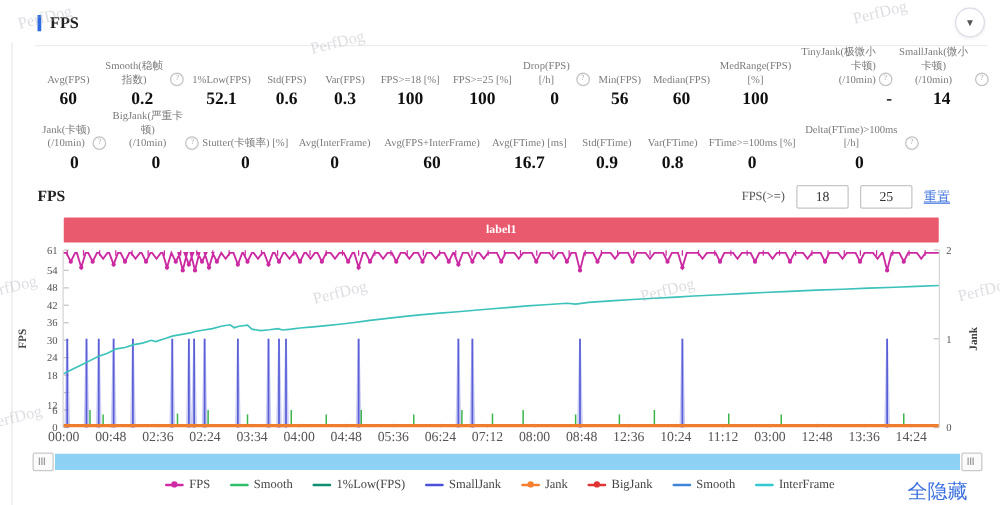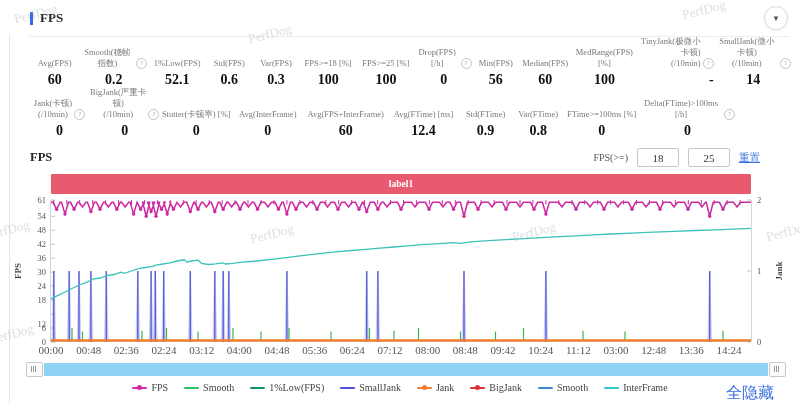--- a/index.html
+++ b/index.html
@@ -152,21 +152,21 @@
       <div class="stat" style="flex: 1.1 1 0px;">
         <div class="stat-label">Avg(InterFrame)</div>
         <div class="stat-value">0</div>
       </div>
       <div class="stat" style="flex: 1.3 1 0px;">
         <div class="stat-label">Avg(FPS+InterFrame)</div>
         <div class="stat-value">60</div>
       </div>
       <div class="stat" style="flex: 1.1 1 0px;">
         <div class="stat-label">Avg(FTime) [ms]</div>
-        <div class="stat-value">12.4</div>
+        <div class="stat-value">16.7</div>
       </div>
       <div class="stat" style="flex: 0.8 1 0px;">
         <div class="stat-label">Std(FTime)</div>
         <div class="stat-value">0.9</div>
       </div>
       <div class="stat" style="flex: 0.8 1 0px;">
         <div class="stat-label">Var(FTime)</div>
         <div class="stat-value">0.8</div>
       </div>
       <div class="stat" style="flex: 1.15 1 0px;">
@@ -400,29 +400,29 @@
           <circle cx="609.0" cy="9.3" r="1.7" fill="#cb2aa2"></circle>
           <circle cx="637.0" cy="9.3" r="1.7" fill="#cb2aa2"></circle>
           <circle cx="658.7" cy="16.3" r="1.7" fill="#cb2aa2"></circle>
           <circle cx="672.0" cy="9.3" r="1.7" fill="#cb2aa2"></circle>
         </svg>
       <div class="xlabels" id="xlabels">
           <span style="left: 0px;">00:00</span>
           <span style="left: 37.6667px;">00:48</span>
           <span style="left: 75.3333px;">02:36</span>
           <span style="left: 113px;">02:24</span>
-          <span style="left: 150.667px;">03:12</span>
+          <span style="left: 150.667px;">03:34</span>
           <span style="left: 188.333px;">04:00</span>
           <span style="left: 226px;">04:48</span>
           <span style="left: 263.667px;">05:36</span>
           <span style="left: 301.333px;">06:24</span>
           <span style="left: 339px;">07:12</span>
           <span style="left: 376.667px;">08:00</span>
           <span style="left: 414.333px;">08:48</span>
-          <span style="left: 452px;">09:42</span>
+          <span style="left: 452px;">12:36</span>
           <span style="left: 489.667px;">10:24</span>
           <span style="left: 527.333px;">11:12</span>
           <span style="left: 565px;">03:00</span>
           <span style="left: 602.667px;">12:48</span>
           <span style="left: 640.333px;">13:36</span>
           <span style="left: 678px;">14:24</span>
         </div>
     </div>
     <div class="yticks yticks-r" id="yticks-right">
         <span class="t" style="top: 142px;">0</span>

